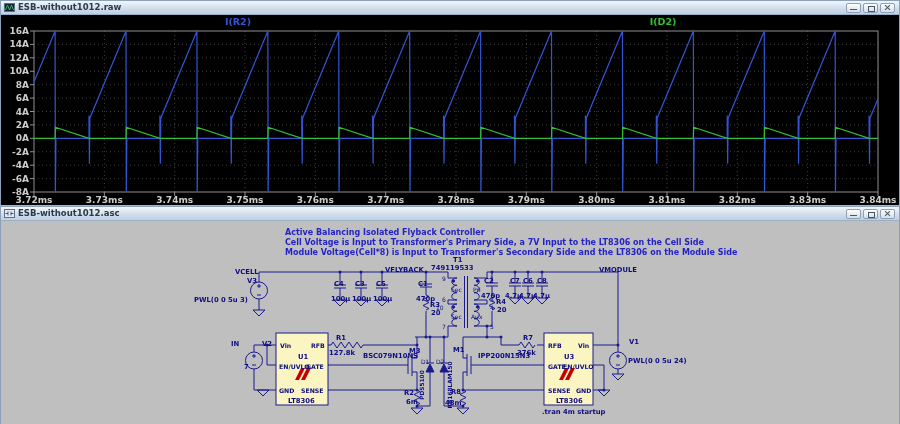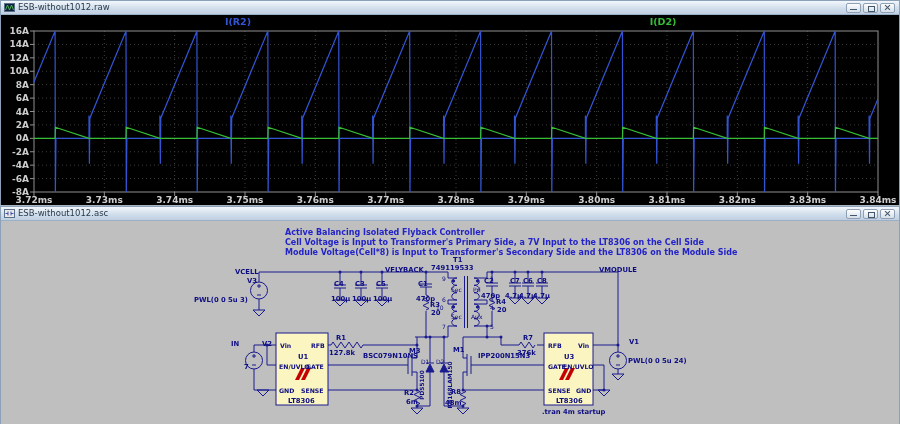--- a/index.html
+++ b/index.html
@@ -1,21 +1,21 @@
 <!DOCTYPE html>
 <html><head>
 <meta charset="utf-8">
 <style>
   html,body{margin:0;padding:0;background:#9aa4ae;}
   #app{position:relative;width:900px;height:424px;overflow:hidden;font-family:"DejaVu Sans",sans-serif;background:#aab4be;}
   .win{position:absolute;left:0;width:900px;border:1px solid #8ca0b8;box-sizing:border-box;background:#c6d2de;}
   .titlebar{height:13px;display:flex;align-items:center;padding:0 2px;
     background:linear-gradient(#f2f7fc,#cfdcea 60%,#bfd0e2);border-bottom:1px solid #9ab0c6;}
   .titlebar .ticon{width:11px;height:9px;margin:0 3px 0 1px;flex:0 0 auto;}
-  .titlebar .ttext{font-size:8.5px;color:#2a3a4a;line-height:11px;white-space:nowrap;flex:1 1 auto;}
+  .titlebar .ttext{font-size:8.5px;color:#2a3a4a;line-height:11px;white-space:nowrap;flex:1 1 auto;font-weight:bold;}
   .tbtns{display:flex;gap:2px;margin-right:2px;}
   .tbtn{width:15px;height:10px;background:linear-gradient(#fdfefe,#d4dfe9);border:1px solid #8fa0b5;
     border-radius:2px;position:relative;box-sizing:border-box;}
   .tbtn .g-min{position:absolute;left:3px;right:3px;bottom:2px;height:0;border-bottom:1.5px solid #44566a;}
   .tbtn .g-res{position:absolute;left:4px;top:2px;width:5px;height:4px;border:1px solid #44566a;}
   .tbtn .g-x1,.tbtn .g-x2{position:absolute;left:3px;top:3.5px;width:7px;height:0;border-bottom:1.5px solid #44566a;}
   .g-x1{transform:rotate(45deg);} .g-x2{transform:rotate(-45deg);}
   #waveArea{background:#000;height:190px;}
   #schemArea{background:#bfbfbf;height:204px;padding-top:1px;}
   svg{display:block;}

